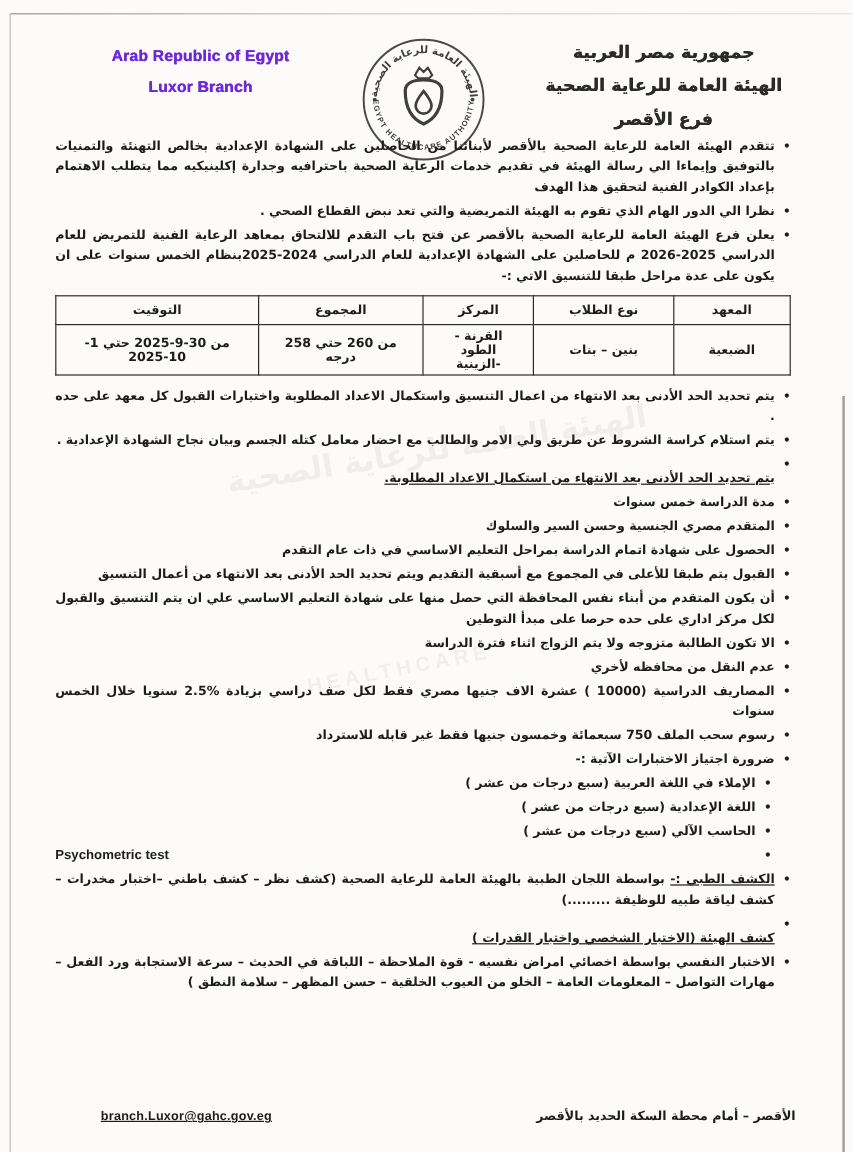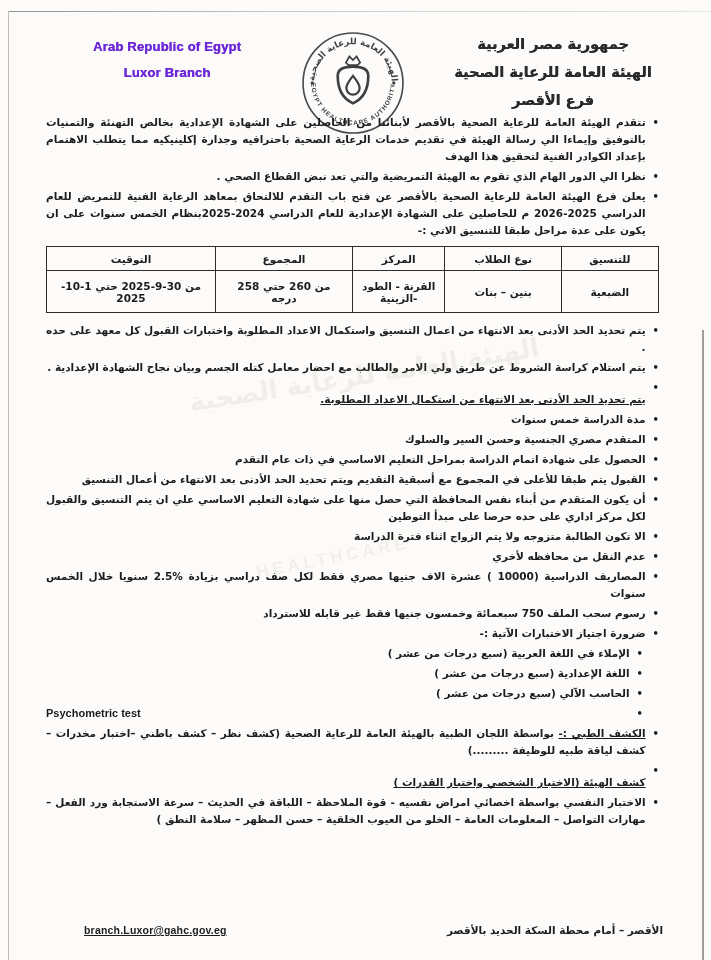--- a/index.html
+++ b/index.html
@@ -37,21 +37,21 @@
      line-height:17px;text-align:justify;}
   .b .dot{flex:0 0 auto;line-height:17px;font-size:10px;}
   .b .txt{flex:1;}
   .b.indent{padding-right:16px;}
   .u-full .txt{text-decoration:underline;margin-top:12px;}
   span.u{text-decoration:underline;}
   .latin .txt{direction:ltr;text-align:start;font-family:"Liberation Sans",sans-serif;font-size:11px;}
   
   table{width:100%;border-collapse:collapse;table-layout:fixed;
     font-size:10.5px;font-weight:700;margin:7px 0 9px;}
-  th,td{border:1px solid #2e2d2b;text-align:center;vertical-align:middle;padding:2px 8px;}
+  th,td{border:1px solid #2e2d2b;text-align:center;vertical-align:middle;padding:2px 18px;}
   th{height:19px;}
   td{height:37px;}
   col.c-inst{width:15.9%;} col.c-type{width:19%;} col.c-center{width:15.1%;}
   col.c-total{width:22.4%;} col.c-time{width:27.6%;}
   
   .footer{position:absolute;left:0;right:0;bottom:24px;height:16px;
     font-size:10.5px;font-weight:700;padding-left:16px;}
   .footer .email{position:absolute;left:84px;bottom:0;text-decoration:underline;
     font-family:"Liberation Sans",sans-serif;letter-spacing:.2px;}
   .footer .addr{position:absolute;right:48px;bottom:0;direction:rtl;}
@@ -118,21 +118,21 @@
     <table>
       <colgroup>
         <col class="c-inst">
           <col class="c-type">
           <col class="c-center">
           <col class="c-total">
           <col class="c-time">
       </colgroup>
       <thead>
         <tr>
-          <th>للتنسيق</th>
+          <th>المعهد</th>
           <th>نوع الطلاب</th>
           <th>المركز</th>
           <th>المجموع</th>
           <th>التوقيت</th>
         </tr>
       </thead>
       <tbody>
         <tr>
           <td>الضبعية</td>
           <td>بنين – بنات</td>

